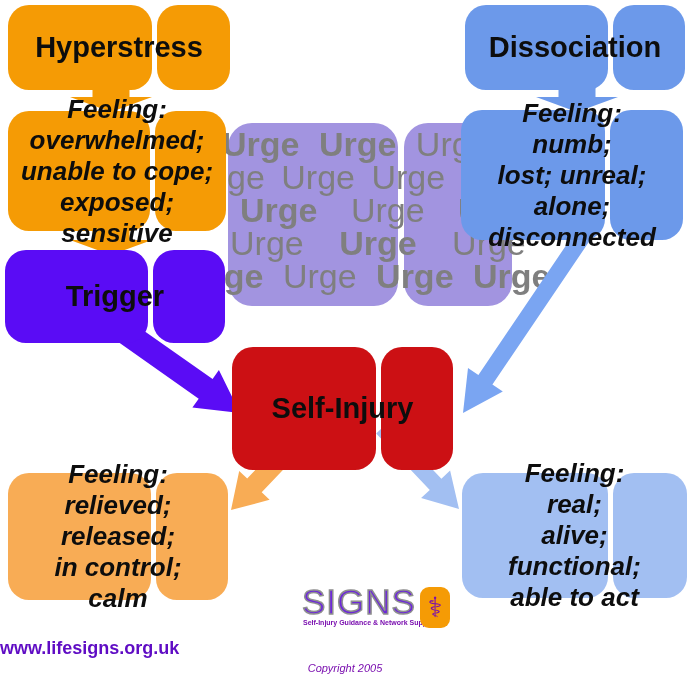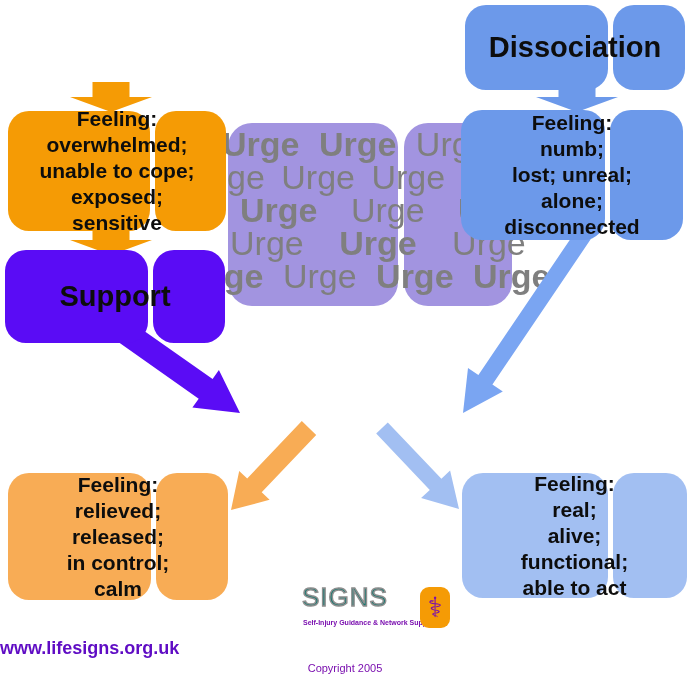--- a/index.html
+++ b/index.html
@@ -31,46 +31,46 @@
   .group .part.side{left:calc(65% + 5px);right:0;}
   .glabel{position:absolute;inset:0;display:flex;align-items:center;justify-content:center;
     text-align:center;font-weight:bold;color:var(--text);white-space:pre-line;}
   .g-orange{--c:var(--orange);}
   .g-orangelight{--c:var(--orange-light);}
   .g-blue{--c:var(--blue);}
   .g-bluelight{--c:var(--blue-light);}
   .g-violet{--c:var(--violet);}
   .g-red{--c:var(--red);}
   .fs-title .glabel{font-size:29px;}
-  .fs-feel .glabel{font-size:21px;line-height:26px;}
+  .fs-feel .glabel{font-size:26px;line-height:31px;font-style:italic;}
   
   #g-hyp {left:8px;  top:5px;   width:222px;height:85px;}
   #g-feelhyp {left:8px; top:111px; width:218px;height:120px;}
   #g-trig{left:5px;  top:250px; width:220px;height:93px;}
   #g-diss{left:465px;top:5px;   width:220px;height:85px;text-decoration:underline;}
   #g-feeldiss{left:461px;top:110px;width:222px;height:130px;}
   #g-si  {left:232px;top:347px; width:221px;height:123px;}
   #g-relief{left:8px;top:473px; width:220px;height:127px;}
   #g-real{left:462px;top:473px; width:225px;height:125px;}
   
   .logo{position:absolute;left:236px;top:585px;width:218px;height:48px;}
   .logo-badge{position:absolute;background:var(--orange);border-radius:9px;
     display:flex;align-items:center;justify-content:center;}
   .logo-badge.life{left:2px;top:3px;width:62px;height:39px;}
   .logo-badge.life span{font-size:27px;font-weight:bold;font-style:italic;color:var(--logo-purple);}
-  .logo-signs{position:absolute;left:66px;top:-3px;font-size:26px;font-weight:400;letter-spacing:1px;
-    color:#0f766e;-webkit-text-stroke:1.5px #8f8f8f;text-shadow:0 0 1px #9a9a9a;}
+  .logo-signs{position:absolute;left:66px;top:-3px;font-size:35px;font-weight:400;letter-spacing:1px;
+    color:#6d28d9;-webkit-text-stroke:1.5px #8f8f8f;text-shadow:0 0 1px #9a9a9a;}
   .logo-tagline{position:absolute;left:67px;top:34px;width:150px;font-size:7px;font-weight:bold;
     color:var(--logo-purple);white-space:nowrap;}
   .logo-badge.cad{left:184px;top:2px;width:30px;height:41px;}
   .logo-badge.cad span{font-size:28px;line-height:1;color:var(--logo-purple);}
   .site-url{position:absolute;left:0;right:0;top:638px;text-align:left;
     font-size:18px;font-weight:bold;color:var(--link-purple);}
   .copyright{position:absolute;left:0;right:0;top:662px;text-align:center;
-    font-size:11px;color:var(--logo-purple);}
+    font-size:11px;font-style:italic;color:var(--logo-purple);}
 </style>
 </head>
 <body>
 
 <div class="canvas" style="--orange: #F59B05; --orange-light: #F8AC55; --blue: #6C99EA; --blue-light: #A2BFF2; --arrow-blue: #7AA5F2; --violet: #5A0CF5; --red: #CC1014; --urge-bg: #A294E0; --urge-text: #7F7F7F; --logo-purple: #7A0FAF; --link-purple: #5F0CC4; --text: #0D0D0D;">
 
   <div class="urge-layer">
     <div class="urge-rect urge-rect-left"></div>
     <div class="urge-rect urge-rect-right"></div>
     <div class="urge-text" id="urge-text">
@@ -85,53 +85,63 @@
   <svg id="arrows" width="690" height="690" viewBox="0 0 690 690">
       <polygon points="92.5,82 92.5,97 70,97 111,112 152,97 129.5,97 129.5,82" fill="#F59B05"></polygon>
       <polygon points="92.5,226 92.5,240 70,240 111,255 152,240 129.5,240 129.5,226" fill="#F59B05"></polygon>
       <polygon points="558.5,82 558.5,97 536,97 577,112 618,97 595.5,97 595.5,82" fill="#6C99EA"></polygon>
       <polygon points="115.1,339.8 198.7,398.7 192.4,407.6 240,413 218.9,370 212.6,379 128.9,320.2" fill="#5A0CF5"></polygon>
       <polygon points="577,229.2 478.4,375.1 468,368.1 463,413 502.8,391.6 492.4,384.6 591,238.8" fill="#7AA5F2"></polygon>
       <polygon points="301.8,421.1 247.2,478.5 239.2,470.9 231,510 269.6,499.8 261.7,492.3 316.2,434.9" fill="#F8AC55"></polygon>
       <polygon points="376.2,433.5 429.8,489.9 421.1,498.1 459,509 450.1,470.6 441.4,478.8 387.8,422.5" fill="#A2BFF2"></polygon>
     </svg>
 
+  <div class="group g-orange fs-title" id="g-hyp">
+    <div class="part main"></div>
+    <div class="part side"></div>
+    <div class="glabel">Hyperstress</div>
+  </div>
 
   <div class="group g-orange fs-feel" id="g-feelhyp">
     <div class="part main"></div>
     <div class="part side"></div>
     <div class="glabel">Feeling:
 overwhelmed;
 unable to cope;
 exposed;
 sensitive</div>
   </div>
 
   <div class="group g-violet fs-title" id="g-trig">
     <div class="part main"></div>
     <div class="part side"></div>
-    <div class="glabel">Support</div>
+    <div class="glabel">Trigger</div>
   </div>
 
   <div class="group g-blue fs-title" id="g-diss">
     <div class="part main"></div>
     <div class="part side"></div>
     <div class="glabel">Dissociation</div>
   </div>
 
   <div class="group g-blue fs-feel" id="g-feeldiss">
     <div class="part main"></div>
     <div class="part side"></div>
     <div class="glabel">Feeling:
 numb;
 lost; unreal;
 alone;
 disconnected</div>
   </div>
 
+  <div class="group g-red fs-title" id="g-si">
+    <div class="part main"></div>
+    <div class="part side"></div>
+    <div class="glabel">Self-Injury</div>
+  </div>
 
   <div class="group g-orangelight fs-feel" id="g-relief">
     <div class="part main"></div>
     <div class="part side"></div>
     <div class="glabel">Feeling:
 relieved;
 released;
 in control;
 calm</div>
   </div>

